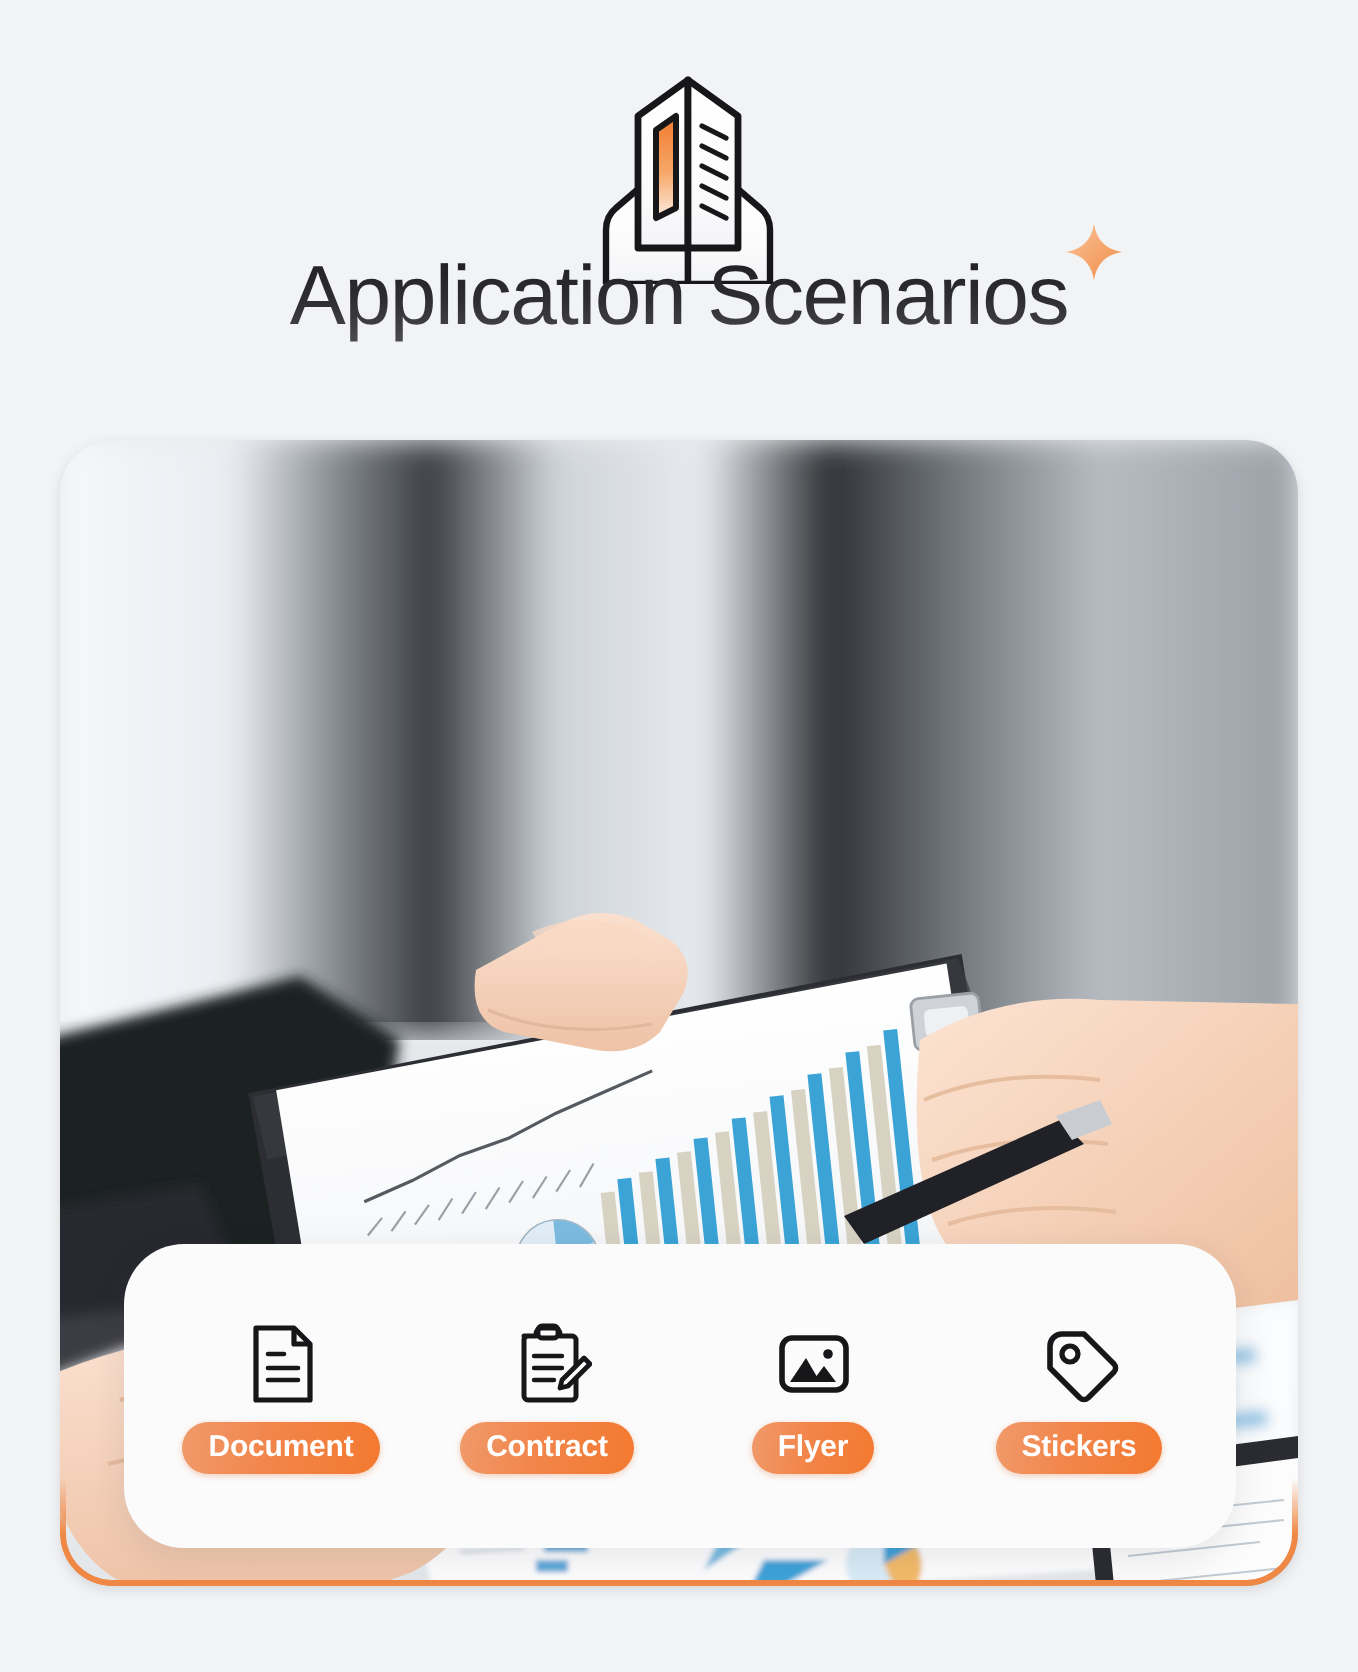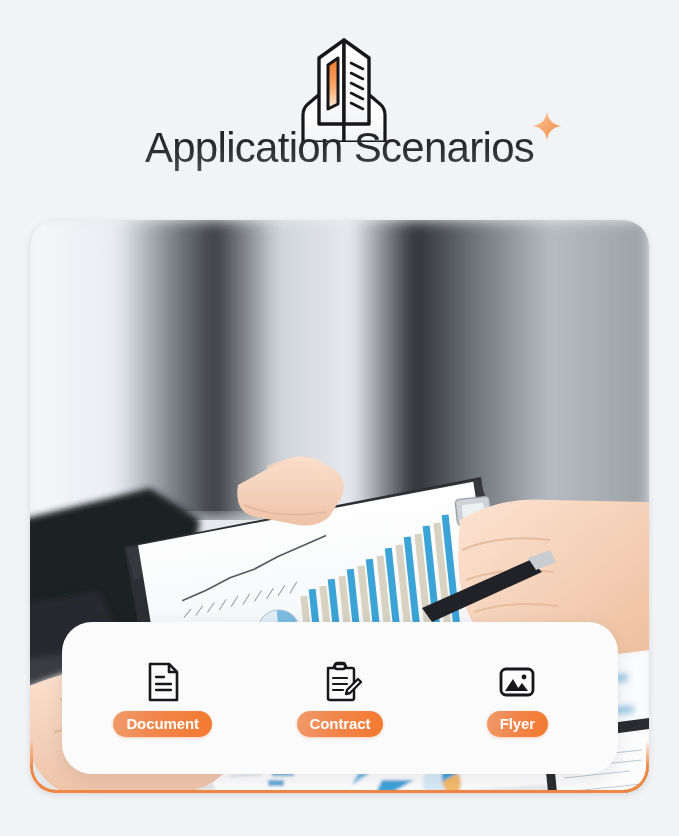--- a/index.html
+++ b/index.html
@@ -492,15 +492,22 @@
       <svg class="cat-icon" viewBox="0 0 44 44">
         <rect x="6" y="9" width="32" height="26" rx="5" fill="none" stroke="#17171a" stroke-width="2.8"></rect>
         <circle cx="29" cy="17" r="2.4" fill="#17171a"></circle>
         <path d="M10 31 L18 19 L25 31 Z" fill="#17171a"></path>
         <path d="M21 31 L27 23 L33 31 Z" fill="#17171a"></path>
       </svg>
       <span class="cat-pill">Flyer</span>
     </div>
 
 
+    <div class="cat-item">
+      <svg class="cat-icon" viewBox="0 0 44 44">
+        <path d="M7 13 a6 6 0 0 1 6 -6 l11 0 L39 22 a3 3 0 0 1 0 4 L26 39 a3 3 0 0 1 -4 0 L7 24 Z" fill="none" stroke="#17171a" stroke-width="2.8" stroke-linejoin="round"></path>
+        <circle cx="17" cy="17" r="4" fill="none" stroke="#17171a" stroke-width="2.6"></circle>
+      </svg>
+      <span class="cat-pill">Stickers</span>
+    </div>
 
   </div>
 </div>
 
 </body></html>

